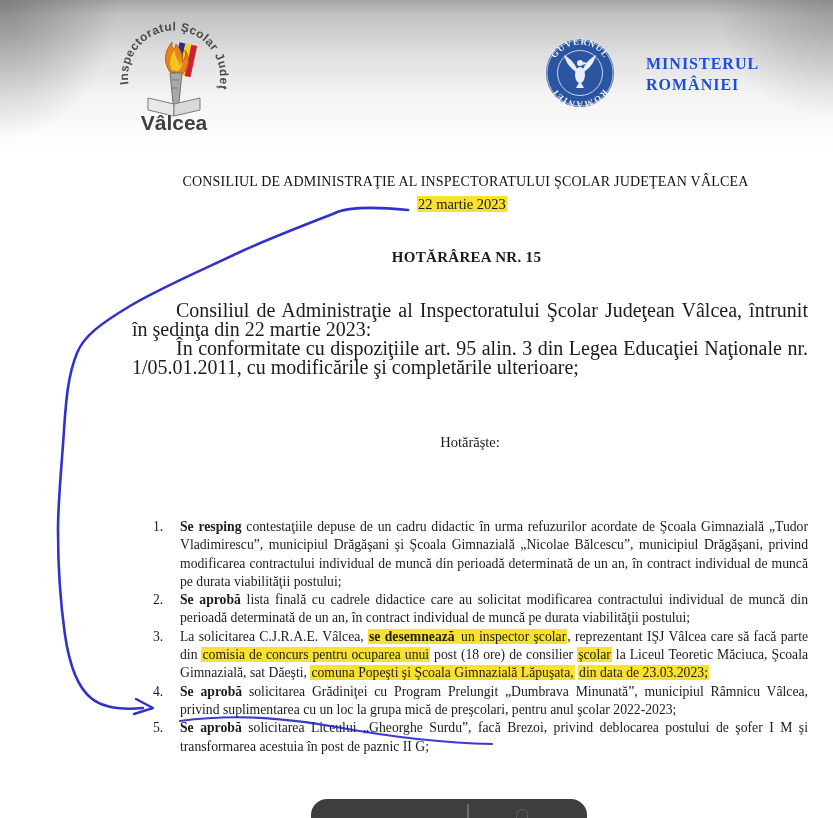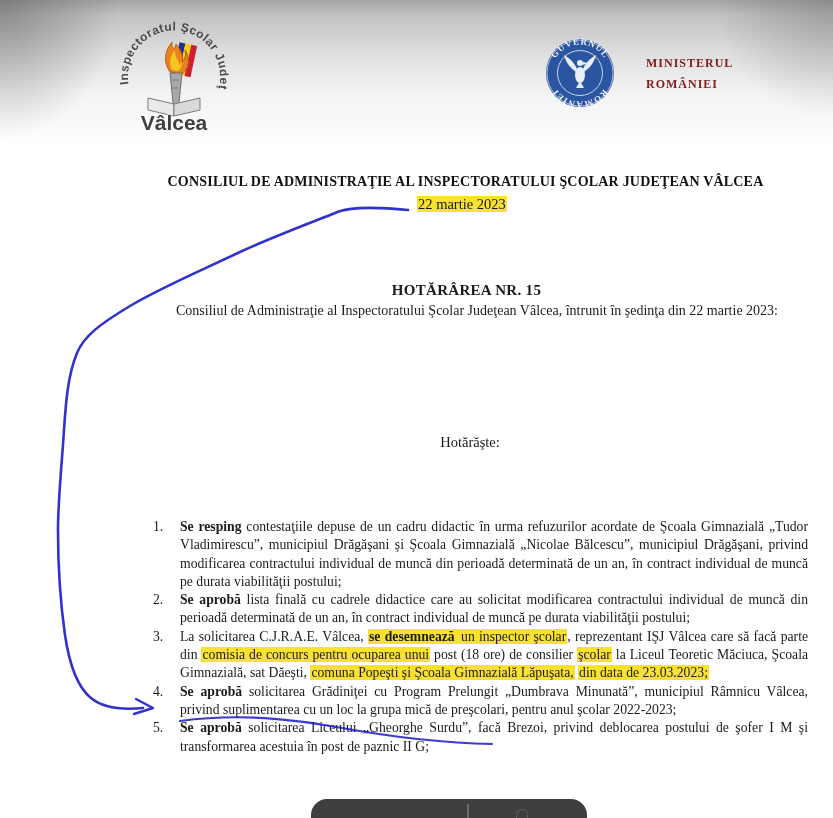--- a/index.html
+++ b/index.html
@@ -17,38 +17,38 @@
     background:radial-gradient(ellipse at 0% 0%, rgba(90,90,90,.55), rgba(90,90,90,0) 70%);
   }
   .corner-shade-right{
     position:absolute; right:0; top:0; width:120px; height:120px; pointer-events:none;
     background:radial-gradient(ellipse at 100% 0%, rgba(110,110,110,.45), rgba(110,110,110,0) 70%);
   }
   .logo-left{position:absolute; left:110px; top:20px; width:128px; height:118px;}
   .gov-seal{position:absolute; left:543px; top:36px; width:74px; height:74px;}
   .ministry{
     position:absolute; left:646px; top:53px;
-    font-weight:bold; font-size:12px; line-height:21px; letter-spacing:1px;
-    color:#7f1d1d;
+    font-weight:bold; font-size:16px; line-height:21px; letter-spacing:1px;
+    color:#1d4ed8;
   }
   .doc-title{
     position:absolute; left:98px; right:0; top:174px; text-align:center;
-    font-weight:bold; font-size:14px; letter-spacing:.2px; color:#111;
+    font-weight:normal; font-size:14px; letter-spacing:.2px; color:#111;
   }
   .doc-date{
     position:absolute; left:417px; top:196px; font-size:14.5px; color:#15152c;
   }
   mark, .hl{ background:var(--hl, #f8e22e); color:inherit; padding:0 1px; }
   .decision-no{
     position:absolute; left:100px; right:0; top:249px; text-align:center;
-    font-weight:bold; font-size:15px; letter-spacing:.3px;margin-top:33px;
+    font-weight:bold; font-size:15px; letter-spacing:.3px;
   }
   .body-block{
     position:absolute; left:132px; top:301px; width:676px;
-    font-size:14px; line-height:19px; text-align:justify;
+    font-size:20px; line-height:19px; text-align:justify;
   }
   .body-block p{margin:0; text-indent:44px;}
   .resolution{
     position:absolute; left:132px; top:434px; width:676px; text-align:center;
     font-size:14.5px;
   }
   .list-block{
     position:absolute; left:153px; top:518px; width:655px;
     font-size:13.7px; line-height:18.3px;
   }
@@ -144,20 +144,21 @@
   <div class="doc-title">CONSILIUL DE ADMINISTRAŢIE AL INSPECTORATULUI ŞCOLAR JUDEŢEAN VÂLCEA</div>
 
   <div class="doc-date">
     <mark>22 martie 2023</mark>
   </div>
 
   <div class="decision-no">HOTĂRÂREA NR. 15</div>
 
   <div class="body-block">
     <p>Consiliul de Administraţie al Inspectoratului Şcolar Judeţean Vâlcea, întrunit în şedinţa din 22 martie 2023:</p>
+    <p>În conformitate cu dispoziţiile art. 95 alin. 3 din Legea Educaţiei Naţionale nr. 1/05.01.2011, cu modificările şi completările ulterioare;</p>
   </div>
 
   <div class="resolution">Hotărăşte:</div>
 
   <div class="list-block">
     <div class="list-item">
       <span class="num">1.</span>
       <div class="itxt"><span class="bi">Se resping</span><span> contestaţiile depuse de un cadru didactic în urma refuzurilor acordate de Şcoala Gimnazială „Tudor Vladimirescu”, municipiul Drăgăşani şi Şcoala Gimnazială „Nicolae Bălcescu”, municipiul Drăgăşani, privind modificarea contractului individual de muncă din perioadă determinată de un an, în contract individual de muncă pe durata viabilităţii postului;</span></div>
     </div>
     <div class="list-item">

